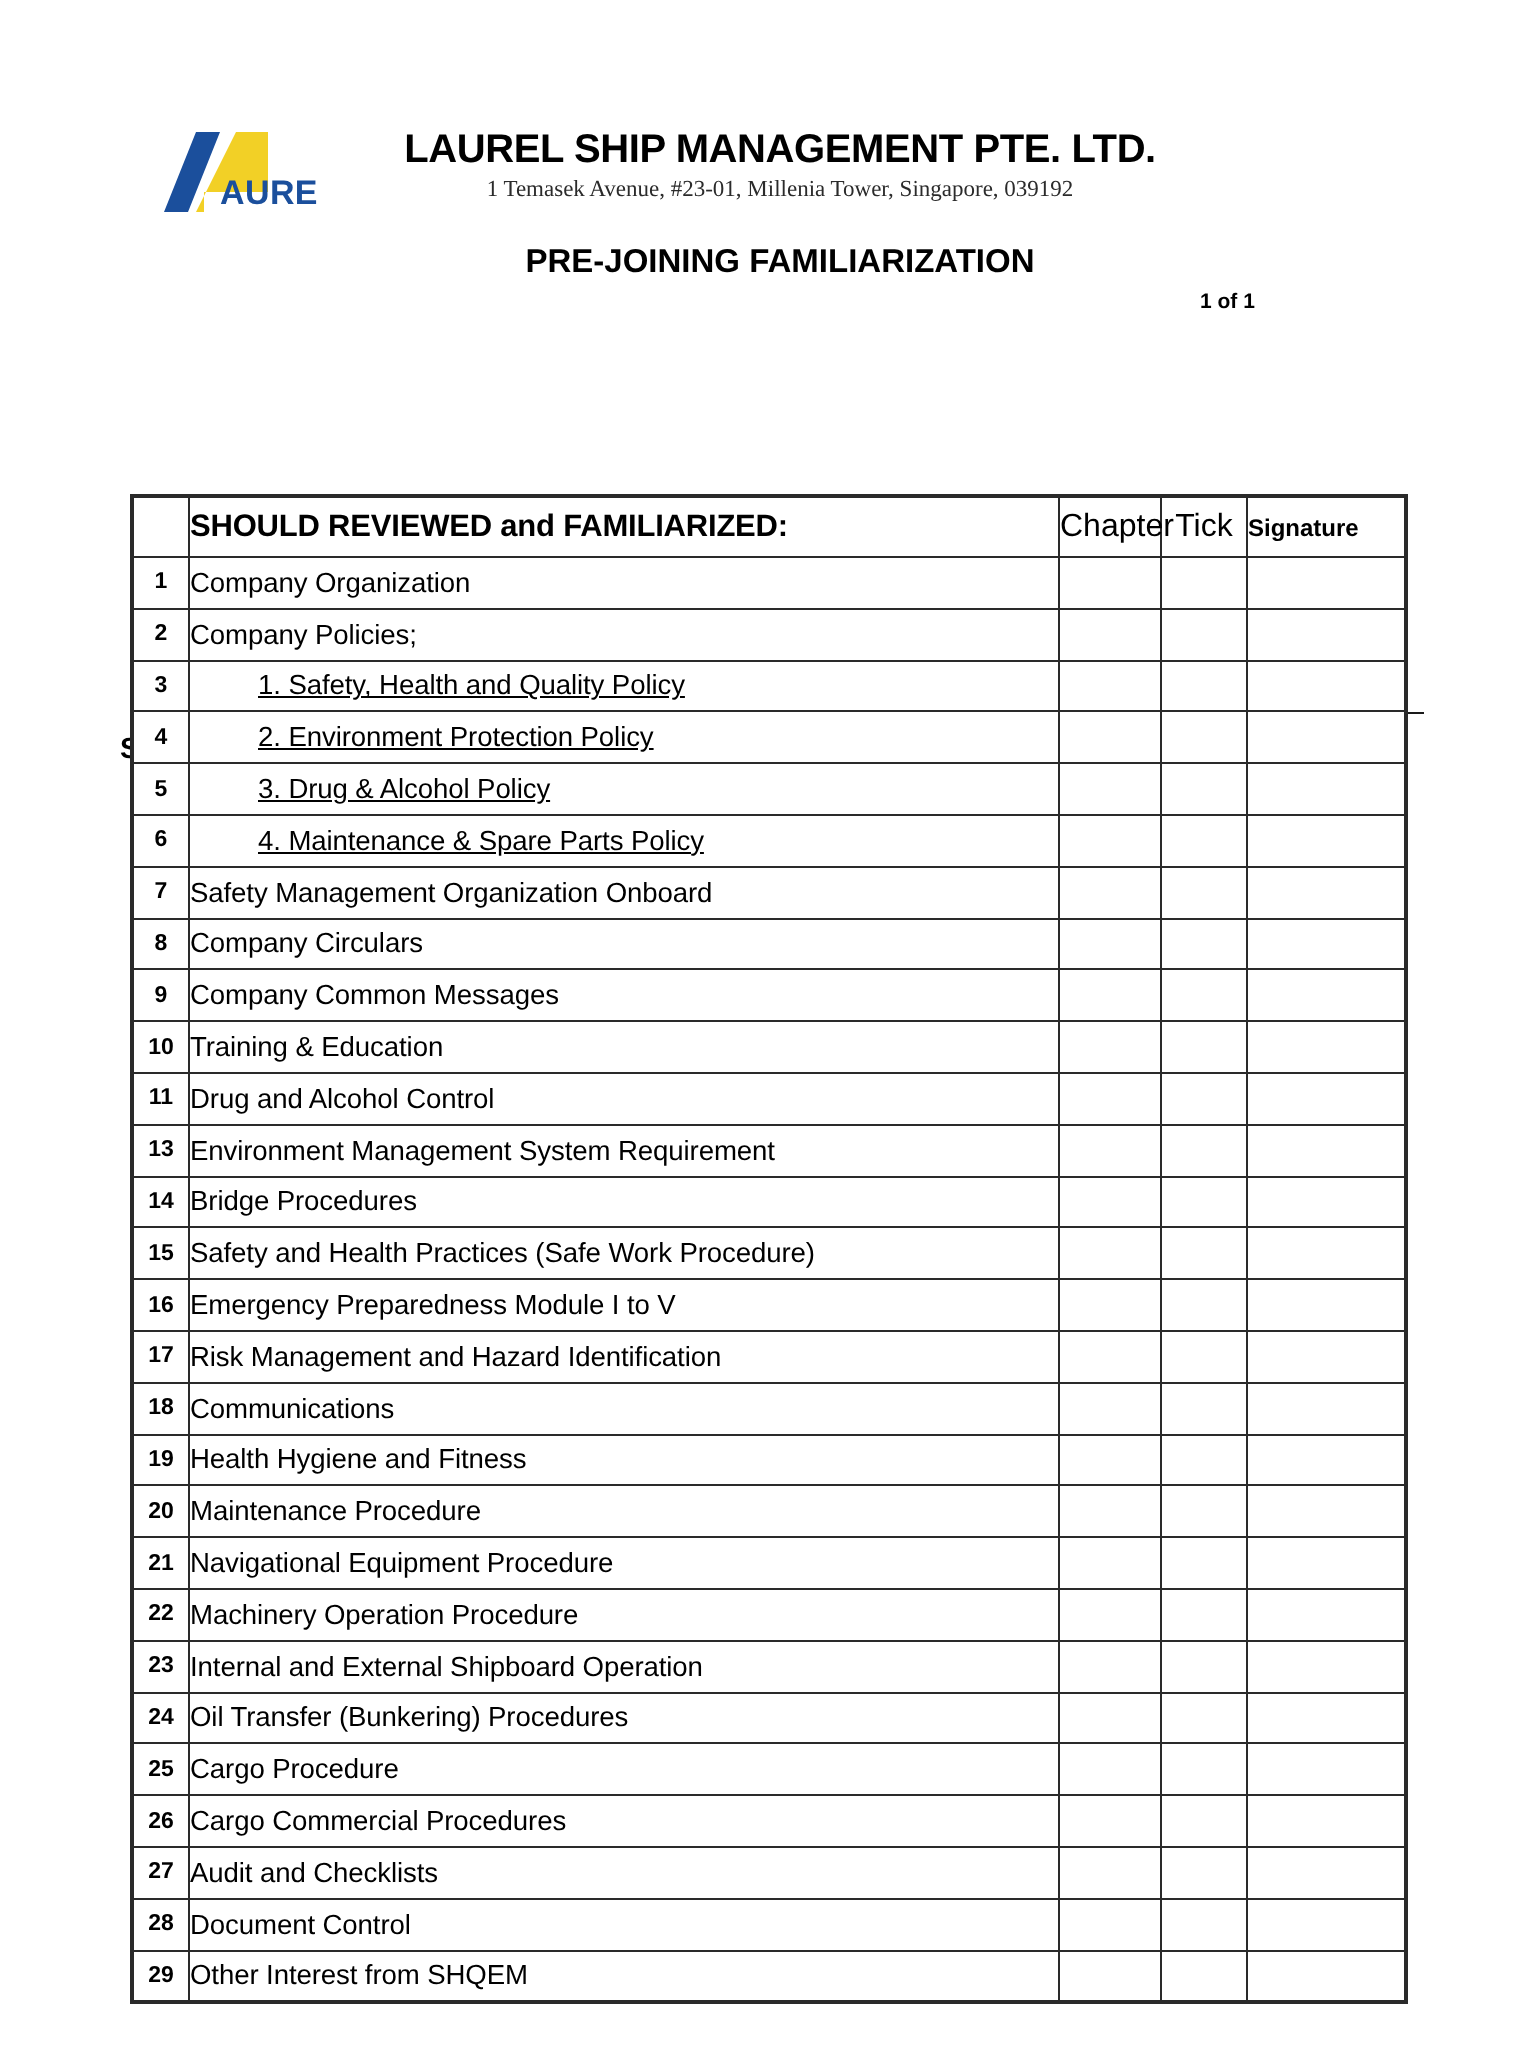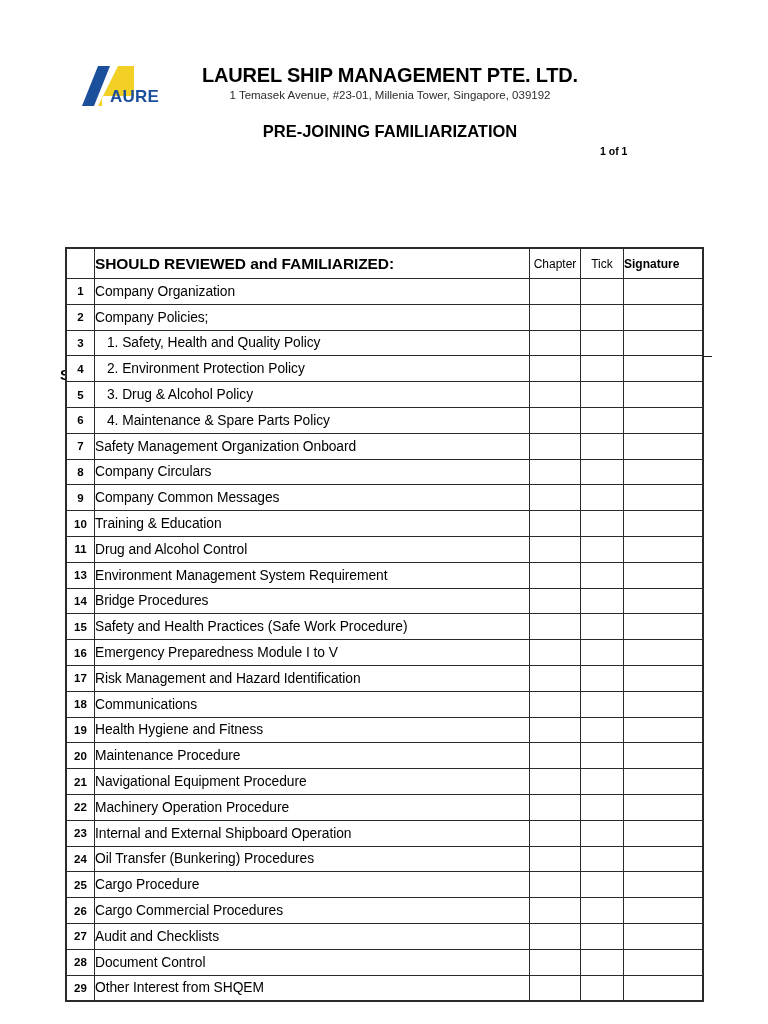--- a/index.html
+++ b/index.html
@@ -46,21 +46,21 @@
     letter-spacing: -0.2px;
     white-space: nowrap;
   }
 
   .company-address {
     position: absolute;
     left: 180px;
     top: 89px;
     width: 420px;
     text-align: center;
-    font-family: Liberation Sans, sans-serif;
+    font-family: Liberation Serif, serif;
     font-size: 11.5px;
     color: #2b2b2b;
     white-space: nowrap;
   }
 
   .doc-title {
     position: absolute;
     left: 180px;
     top: 122px;
     width: 420px;
@@ -156,21 +156,21 @@
     padding-left: 6px;
     font-family: "Liberation Sans", sans-serif;
     font-weight: bold;
     font-size: 15.5px;
     letter-spacing: -0.1px;
     white-space: nowrap;
   }
   th.h-chap, th.h-tick {
     font-family: "Liberation Sans", sans-serif;
     font-weight: normal;
-    font-size: 12px;
+    font-size: 16px;
     text-align: center;
   }
   th.h-sig {
     font-family: "Liberation Sans", sans-serif;
     font-weight: bold;
     font-size: 12px;
     text-align: left;
     padding-left: 4px;
   }
 
@@ -183,21 +183,22 @@
   }
   td.cell-item {
     text-align: left;
     padding-left: 5px;
     font-family: "Liberation Sans", sans-serif;
     font-size: 13.8px;
     letter-spacing: -0.05px;
     white-space: nowrap;
   }
   td.cell-item.indent {
-    padding-left: 12px;
+    padding-left: 34px;
+    text-decoration: underline;
   }
   td.cell-chap, td.cell-tick, td.cell-sig { }
 </style>
 </head>
 <body>
 
 <div class="header">
 
   <div class="logo">
     <svg width="88" height="50" viewBox="0 0 88 50" xmlns="http://www.w3.org/2000/svg">

